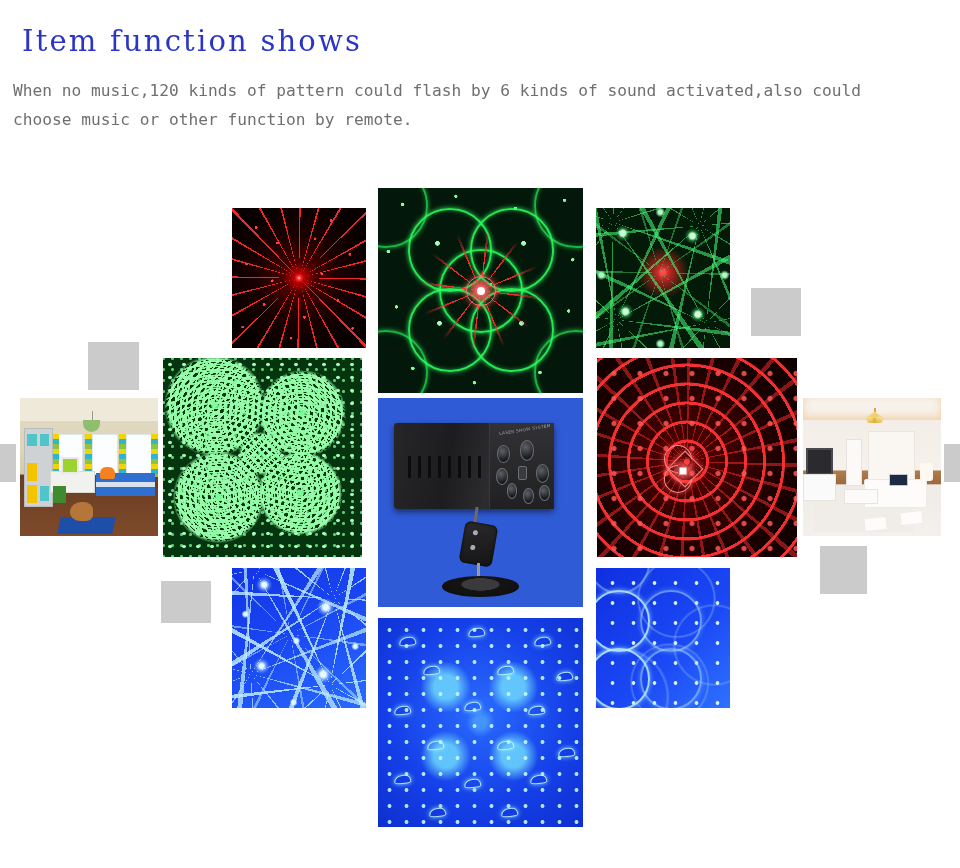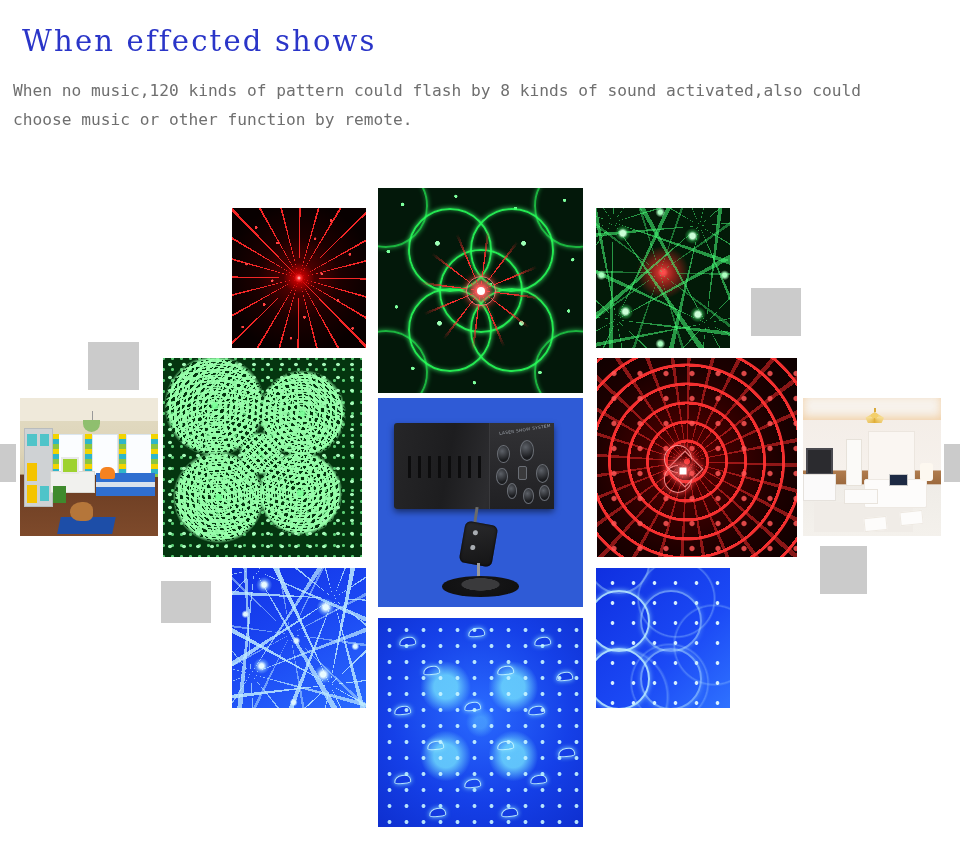--- a/index.html
+++ b/index.html
@@ -401,22 +401,22 @@
   .dev-brk::before { left:26%; top:18%; }
   .dev-brk::after  { left:26%; top:55%; }
   .dev-stem { position:absolute; left:48.5%; top:79%; width:3px; height:7%; background:#9a9a9a; }
   .dev-base { position:absolute; left:31%; top:85%; width:38%; height:10%;
      background: radial-gradient(ellipse at 50% 40%, #3a3a3c 0 34%, #141415 36%, #0e0e0f 100%);
      border-radius: 50%; }
 </style>
 </head>
 <body>
 
-<div id="page-title">When effected shows</div>
-<div id="desc-line-1">When no music,120 kinds of pattern could flash by 8 kinds of sound activated,also could</div>
+<div id="page-title">Item function shows</div>
+<div id="desc-line-1">When no music,120 kinds of pattern could flash by 6 kinds of sound activated,also could</div>
 <div id="desc-line-2">choose music or other function by remote.</div>
 
 <div id="collage">
 
   <div class="ph" style="left:88px;  top:342px; width:51px; height:48px;"></div>
   <div class="ph" style="left:-16px; top:444px; width:32px; height:38px;"></div>
   <div class="ph" style="left:161px; top:581px; width:50px; height:42px;"></div>
   <div class="ph" style="left:751px; top:288px; width:50px; height:48px;"></div>
   <div class="ph" style="left:944px; top:444px; width:32px; height:38px;"></div>
   <div class="ph" style="left:820px; top:546px; width:47px; height:48px;"></div>

